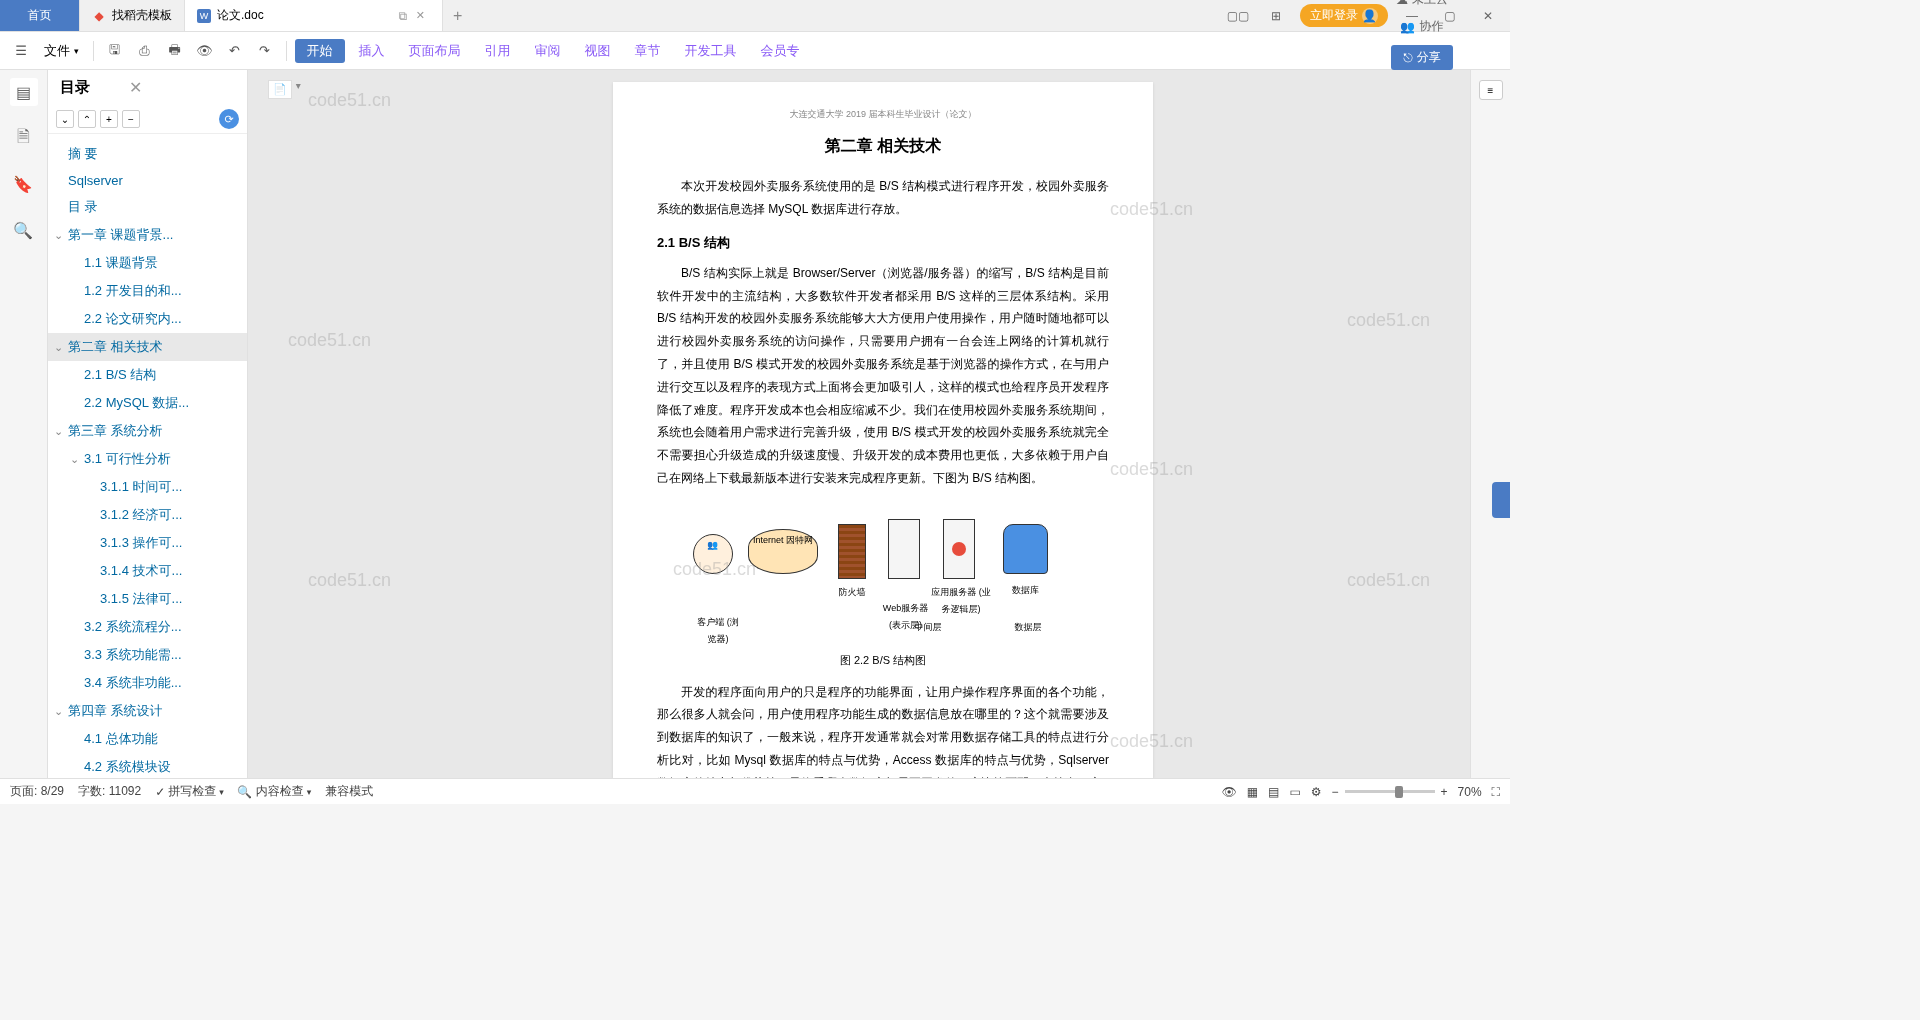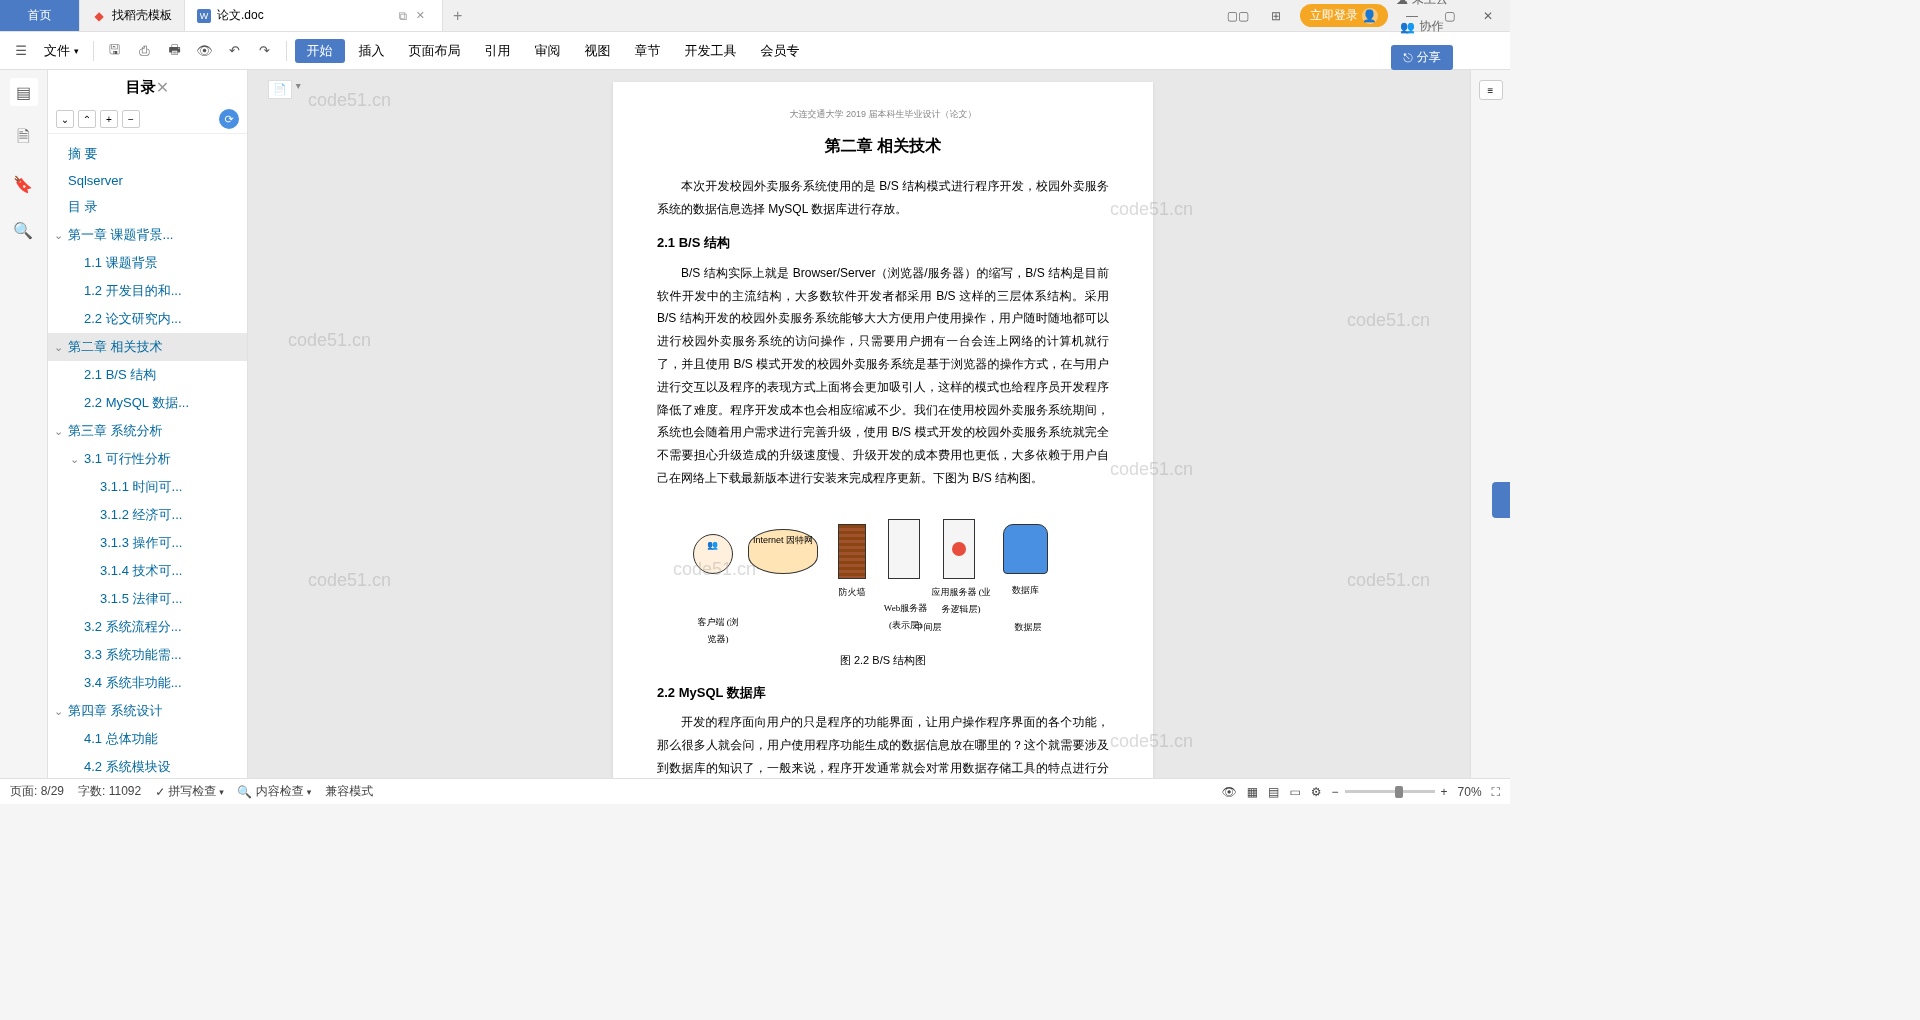--- a/index.html
+++ b/index.html
@@ -15,38 +15,38 @@
 .tab-add { width: 30px; display: flex; align-items: center; justify-content: center; color: #888; font-size: 16px; }
 .titlebar-right { margin-left: auto; display: flex; align-items: center; gap: 10px; padding-right: 8px; }
 .login-btn { background: #f5a623; color: #fff; padding: 3px 10px; border-radius: 12px; font-size: 12px; display: flex; align-items: center; gap: 4px; }
 .win-btn { width: 28px; text-align: center; font-size: 12px; color: #666; cursor: pointer; }
 
 
 .ribbon { height: 38px; background: #fff; display: flex; align-items: center; padding: 0 8px; border-bottom: 1px solid #e0e0e0; gap: 4px; font-size: 13px; }
 .ribbon-icon { width: 26px; height: 26px; display: flex; align-items: center; justify-content: center; color: #555; cursor: pointer; }
 .ribbon-file { display: flex; align-items: center; gap: 4px; padding: 0 6px; }
 .ribbon-sep { width: 1px; height: 20px; background: #ddd; margin: 0 4px; }
-.ribbon-tab { padding: 0 10px; color: #000000; cursor: pointer; }
+.ribbon-tab { padding: 0 10px; color: #8b5cf6; cursor: pointer; }
 .ribbon-tab.active { background: #4a7bc4; color: #fff; border-radius: 3px; padding: 3px 12px; }
 .ribbon-right { margin-left: auto; display: flex; align-items: center; gap: 10px; flex-direction: column; }
 .search-box { border: 1px solid #ddd; border-radius: 3px; padding: 3px 8px; font-size: 12px; color: #999; width: 160px; }
 .cloud-status { display: flex; align-items: center; gap: 4px; font-size: 12px; color: #666; }
 .share-btn { background: #4a7bc4; color: #fff; padding: 4px 12px; border-radius: 3px; font-size: 12px; display: flex; align-items: center; gap: 4px; }
 
 
 .main { display: flex; height: calc(100% - 32px - 38px - 26px); }
 
 
 .sidebar-icons { width: 48px; background: #f5f5f5; border-right: 1px solid #e0e0e0; display: flex; flex-direction: column; align-items: center; padding-top: 8px; gap: 18px; }
 .sidebar-icon { width: 28px; height: 28px; display: flex; align-items: center; justify-content: center; color: #666; cursor: pointer; background: #fff; border-radius: 3px; }
 .sidebar-icon.plain { background: transparent; }
 
 
 .toc-panel { width: 200px; background: #fff; border-right: 1px solid #e0e0e0; display: flex; flex-direction: column; }
-.toc-header { display: flex; align-items: center; padding: 8px 12px; justify-content: center; }
+.toc-header { display: flex; align-items: center; padding: 8px 12px; justify-content: flex-start; gap: 39px; }
 .toc-title { font-size: 15px; font-weight: bold; }
 .toc-toolbar { display: flex; align-items: center; gap: 4px; padding: 4px 8px; border-bottom: 1px solid #eee; }
 .toc-tool { width: 18px; height: 18px; border: 1px solid #ccc; display: flex; align-items: center; justify-content: center; font-size: 10px; cursor: pointer; border-radius: 2px; }
 .toc-refresh { margin-left: auto; width: 20px; height: 20px; background: #4a90e2; border-radius: 50%; color: #fff; display: flex; align-items: center; justify-content: center; font-size: 11px; }
 .toc-list { flex: 1; overflow-y: auto; padding: 6px 0; font-size: 13px; }
 .toc-item { padding: 5px 8px 5px 20px; cursor: pointer; white-space: nowrap; overflow: hidden; text-overflow: ellipsis; color: #0369a1; }
 .toc-item.l1 { padding-left: 20px; }
 .toc-item.l2 { padding-left: 36px; }
 .toc-item.l3 { padding-left: 52px; }
 .toc-item.expandable::before { content: "⌄"; display: inline-block; width: 12px; margin-left: -14px; margin-right: 2px; color: #888; font-size: 11px; }
@@ -55,21 +55,21 @@
 
 .doc-area { flex: 1; background: #e8e8e8; overflow: auto; position: relative; display: flex; justify-content: center; padding-top: 12px; }
 .page { width: 540px; background: #fff; padding: 24px 44px; font-size: 12px; line-height: 1.9; font-family: SimSun, serif; position: relative; box-shadow: 0 1px 3px rgba(0,0,0,0.1); margin-left: 48px; }
 .page-header-small { text-align: center; font-size: 9px; color: #888; margin-bottom: 6px; }
 .chapter-title { text-align: center; font-size: 16px; font-weight: bold; margin: 8px 0 14px; }
 .para { text-indent: 2em; margin-bottom: 4px; text-align: justify; }
 .section-title { font-weight: bold; font-size: 13px; margin: 10px 0 6px; }
 .diagram { width: 380px; height: 140px; margin: 14px auto 6px; position: relative; }
 .diag-box { position: absolute; border: 1px solid #333; font-size: 9px; text-align: center; padding: 2px; }
 .diag-cyl { border-radius: 10px 10px 4px 4px; }
-.diag-label { position: absolute; font-size: 9px; text-align: center; font-family: Liberation Serif, serif; }
+.diag-label { position: absolute; font-size: 9px; text-align: center; }
 .fig-caption { text-align: center; font-size: 11px; margin: 4px 0 10px; }
 .watermark { position: absolute; color: rgba(150,150,150,0.35); font-size: 18px; pointer-events: none; }
 .red-watermark { position: absolute; color: #e74c3c; font-size: 26px; font-weight: 500; pointer-events: none; white-space: nowrap; }
 
 
 .right-panel { width: 40px; background: #f5f5f5; border-left: 1px solid #e0e0e0; display: flex; flex-direction: column; align-items: center; padding-top: 10px; }
 .right-collapse { width: 24px; height: 20px; border: 1px solid #ccc; border-radius: 3px; display: flex; align-items: center; justify-content: center; font-size: 10px; cursor: pointer; background: #fff; }
 
 
 .statusbar { height: 26px; background: #fff; border-top: 1px solid #e0e0e0; display: flex; align-items: center; padding: 0 10px; font-size: 12px; color: #444; gap: 14px; position: absolute; bottom: 0; left: 0; right: 0; }
@@ -235,21 +235,20 @@
         <div class="diag-label" style="left:310px;top:78px;width:45px">数据库</div>
         <div class="diag-label" style="left:0;top:110px;width:50px">客户端
 (浏览器)</div>
         <div class="diag-label" style="left:210px;top:115px;width:50px">中间层</div>
         <div class="diag-label" style="left:310px;top:115px;width:50px">数据层</div>
       </div>
       <div class="fig-caption">图 2.2 B/S 结构图</div>
       <span class="watermark" style="top:470px;left:60px">code51.cn</span>
       <span class="watermark" style="top:370px;right:-40px">code51.cn</span>
 
-      <div class="section-title">2.2 MySQL 数据库</div>
       <div class="para">开发的程序面向用户的只是程序的功能界面，让用户操作程序界面的各个功能，那么很多人就会问，用户使用程序功能生成的数据信息放在哪里的？这个就需要涉及到数据库的知识了，一般来说，程序开发通常就会对常用数据存储工具的特点进行分析比对，比如 Mysql 数据库的特点与优势，Access 数据库的特点与优势，Sqlserver 数据库的特点与优势等，最终看哪个数据库与需要开发的程序比较匹配。也符合程序</div>
       <span class="watermark" style="bottom:20px;right:-40px">code51.cn</span>
     </div>
     <span class="watermark" style="top:240px;right:40px">code51.cn</span>
     <span class="watermark" style="top:500px;right:40px">code51.cn</span>
   </div>
 
   <div class="right-panel">
     <div class="right-collapse">≡</div>
   </div>

